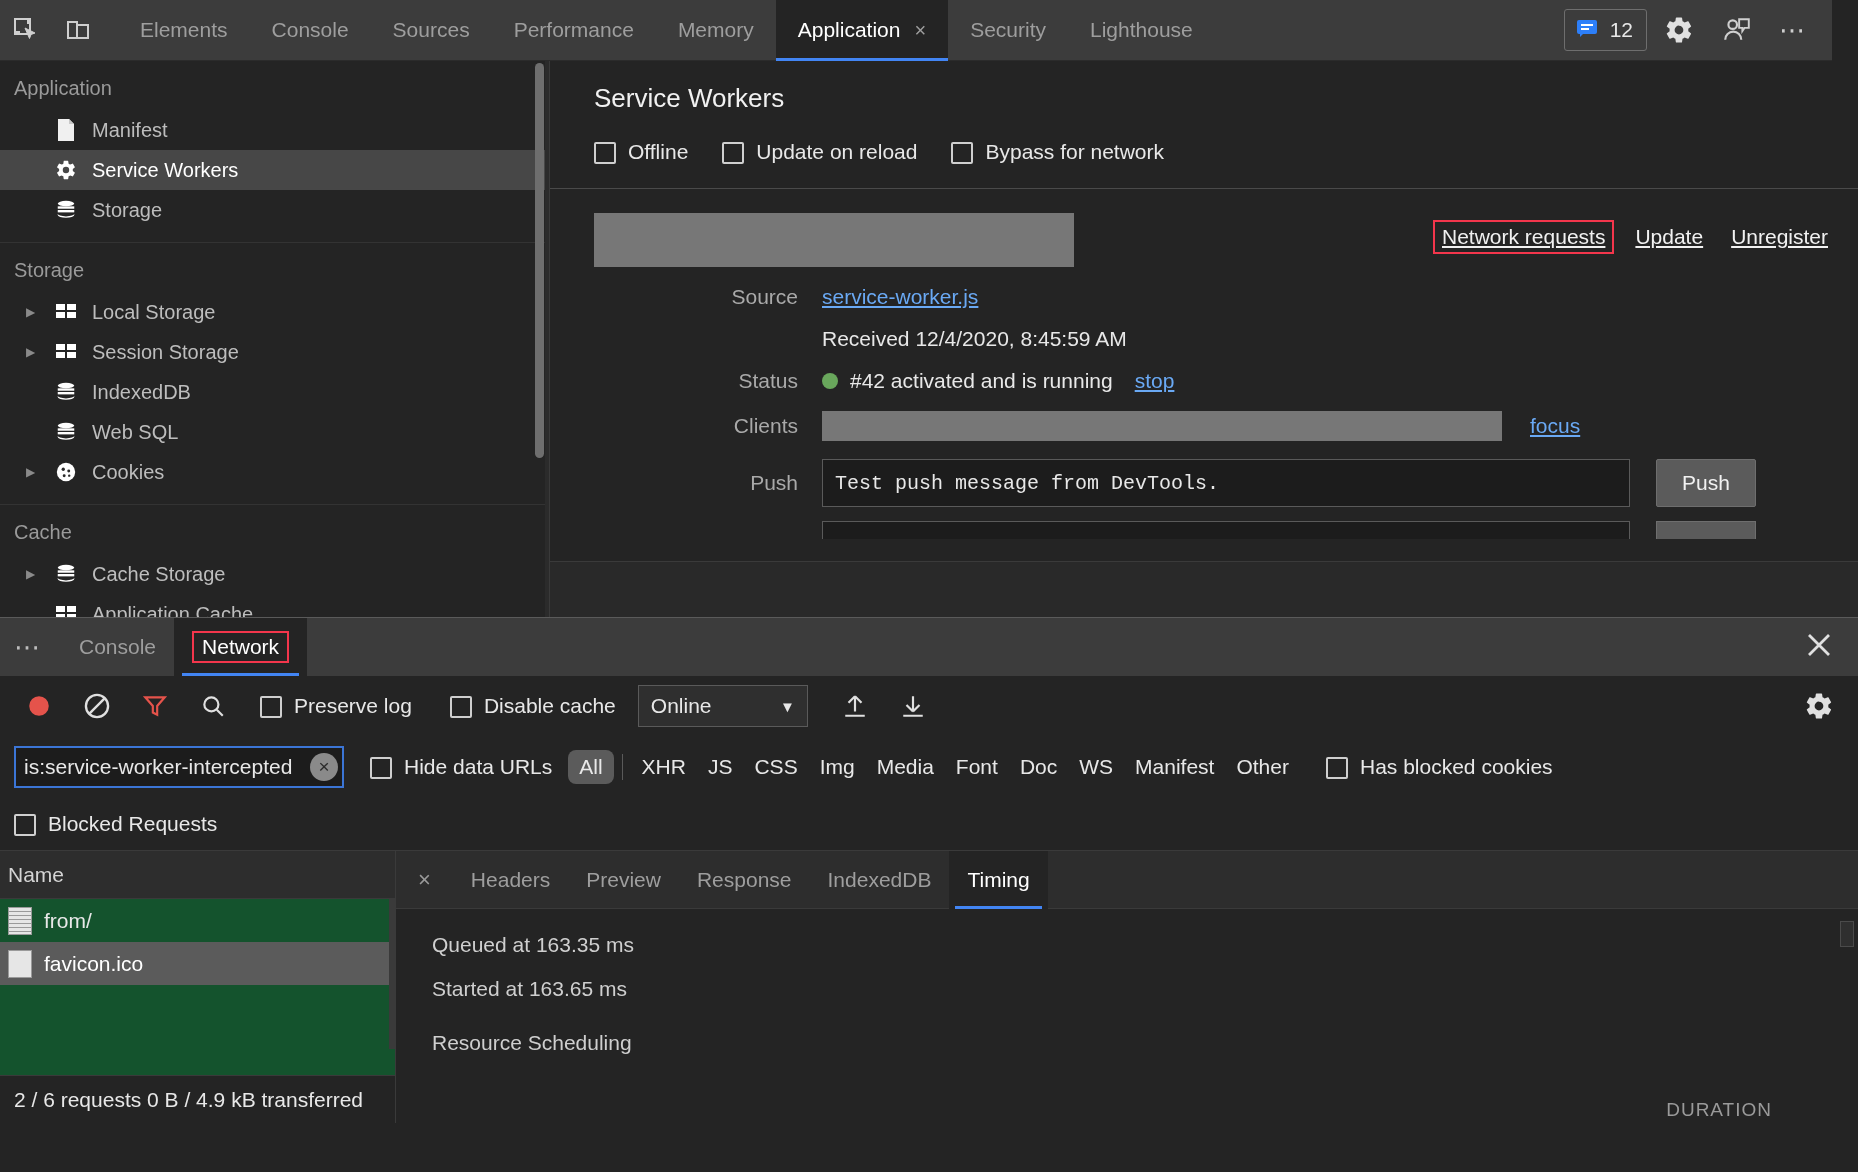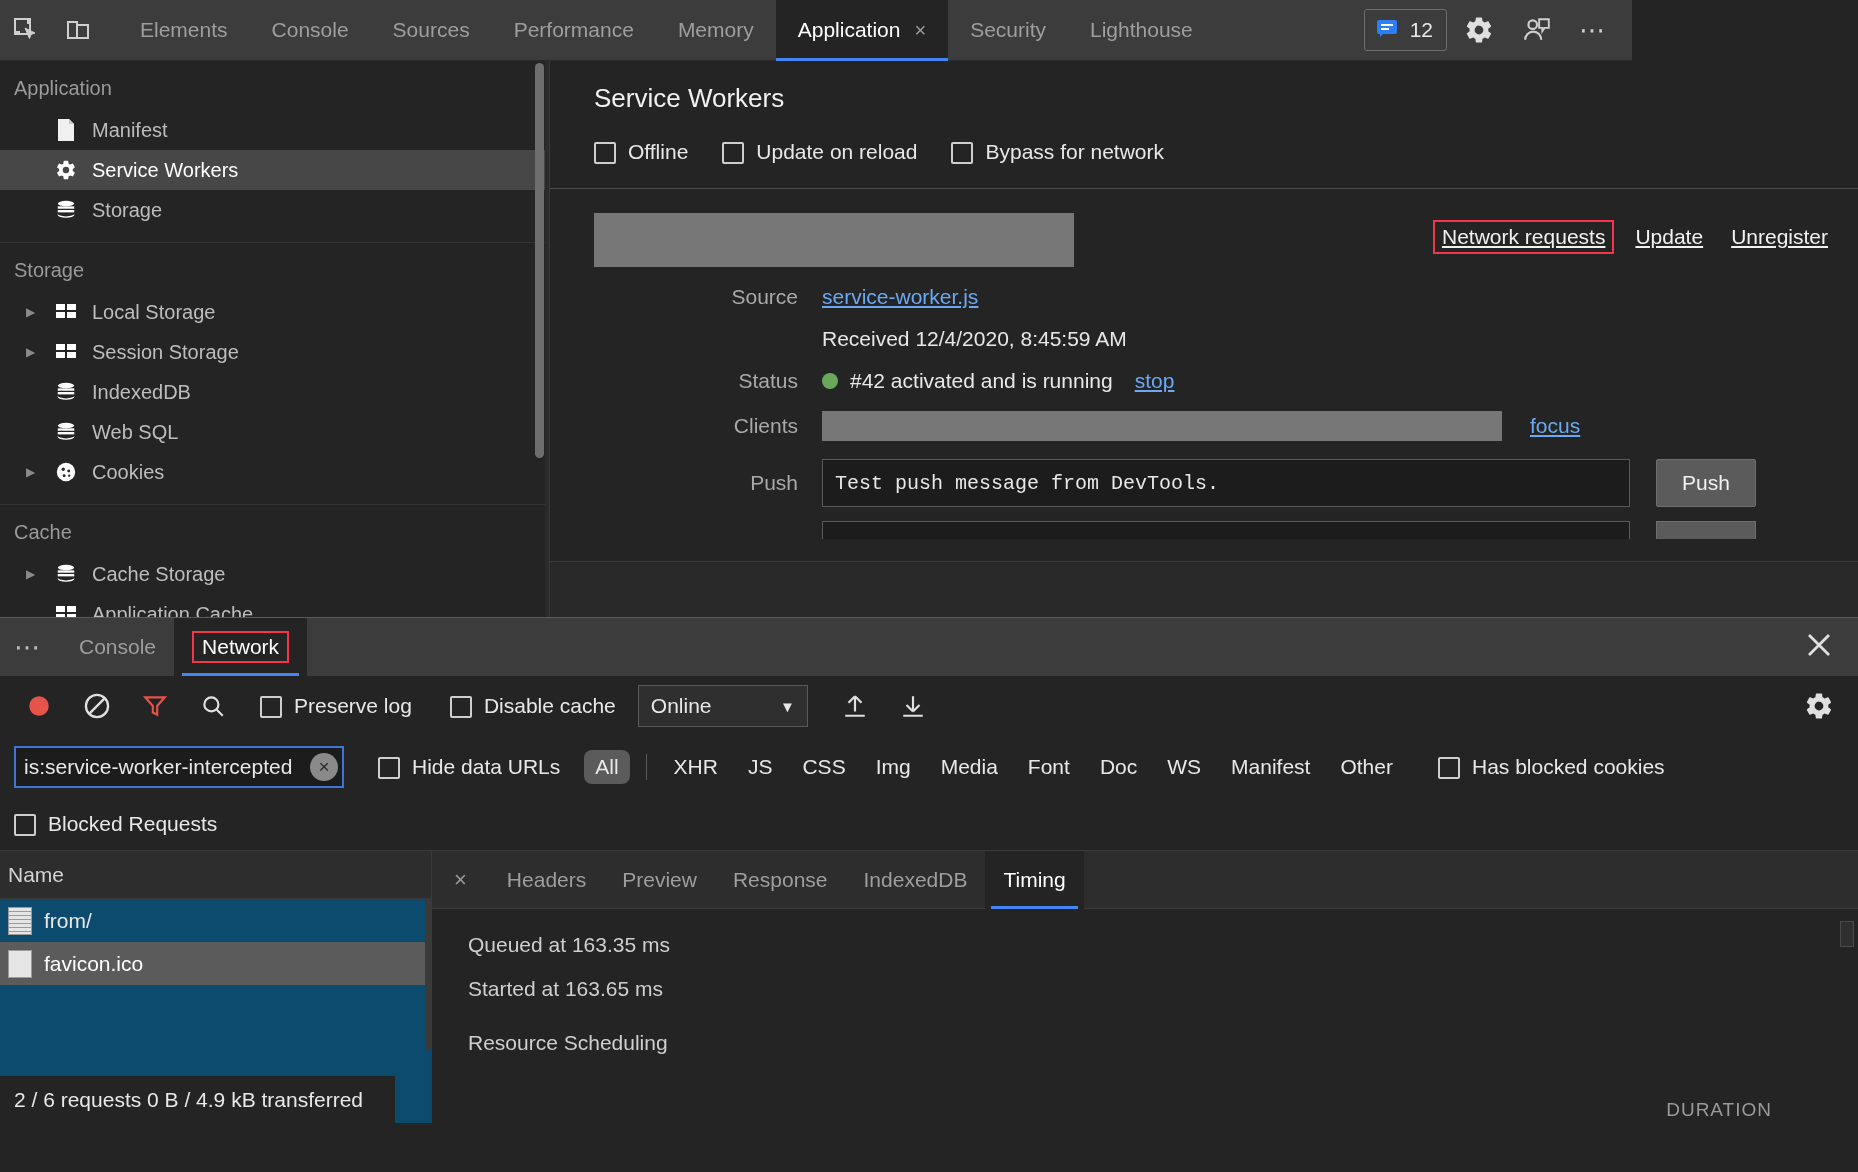--- a/index.html
+++ b/index.html
@@ -7,21 +7,21 @@
     width: 1858px; height: 1172px;
     background: #242424;
     font-family: "Liberation Sans", sans-serif;
     color: #d4d4d4;
     overflow: hidden;
   }
   .root { position: relative; width: 1858px; height: 1172px; }
 
   
   .main-toolbar {
-    position: absolute; top: 0; left: 0; width: 1632px; height: 61px;
+    position: absolute; top: 0; left: 0; width: 1832px; height: 61px;
     background: #3c3c3c;
     border-bottom: 1px solid #2b2b2b;
     display: flex; align-items: center;
   }
   .tb-icon-btn {
     width: 52px; height: 52px; display: flex; align-items: center; justify-content: center;
     cursor: pointer;
   }
   .tb-icon-btn svg { display:block; }
   .panel-tabs { display: flex; align-items: stretch; height: 61px; margin-left: 14px; }
@@ -149,42 +149,42 @@
   }
   .nt-btn { width: 50px; height: 50px; display: flex; align-items: center; justify-content: center; cursor: pointer; }
   .throttle-select {
     margin-left: 14px; width: 170px; height: 42px; background: #2f2f2f; border: 1px solid #5a5a5a;
     color: #e8e8e8; font-size: 21px; display: flex; align-items: center; padding: 0 12px; cursor: pointer;
     justify-content: space-between;
   }
   .net-gear { margin-left: auto; }
 
   .filter-bar {
-    height: 62px; display: flex; align-items: center; padding: 0 14px; gap: 8px; background: #242424;
+    height: 62px; display: flex; align-items: center; padding: 0 14px; gap: 0; background: #242424;
   }
   .filter-input-wrap {
     position: relative; width: 330px; height: 42px; background: #1c1c1c;
     border: 2px solid #3b75d6; display: flex; align-items: center; padding: 0 8px;
   }
   .filter-input-text { font-size: 21px; color: #e8e8e8; white-space: nowrap; overflow: hidden; }
   .filter-clear {
     position: absolute; right: 4px; top: 50%; transform: translateY(-50%);
     width: 28px; height: 28px; border-radius: 50%; background: #8a8a8a;
     display: flex; align-items: center; justify-content: center; color: #2b2b2b; font-size: 19px; cursor: pointer;
   }
   .pill {
     font-size: 21px; color: #e8e8e8; padding: 5px 11px; border-radius: 8px; cursor: pointer;
   }
   .pill.active { background: #5b5b5b; }
   .pill-sep { width: 1px; height: 26px; background: #5a5a5a; margin: 0 8px; }
   .blocked-row { height: 52px; display: flex; align-items: center; padding: 0 14px; background: #242424; }
 
   
   .net-split { display: flex; height: 273px; border-top: 1px solid #3a3a3a; }
-  .net-list { width: 431px; position: relative; background: #0c4a6e; }
+  .net-list { width: 395px; position: relative; background: #14532d; }
   .net-list-head {
     height: 48px; display: flex; align-items: center; padding-left: 8px;
     font-size: 21px; color: #d4d4d4; border-bottom: 1px solid #3a3a3a; background: #2d2d2d;
   }
   .net-row {
     height: 43px; display: flex; align-items: center; gap: 12px; padding-left: 8px;
     font-size: 21px; color: #e8e8e8; cursor: pointer;
   }
   .net-row.selected { background: #5b5b5b; color: #ffffff; }
   .doc-ico { width: 24px; height: 28px; background: #e6e6e6; border: 1px solid #9a9a9a; flex: 0 0 24px; }

